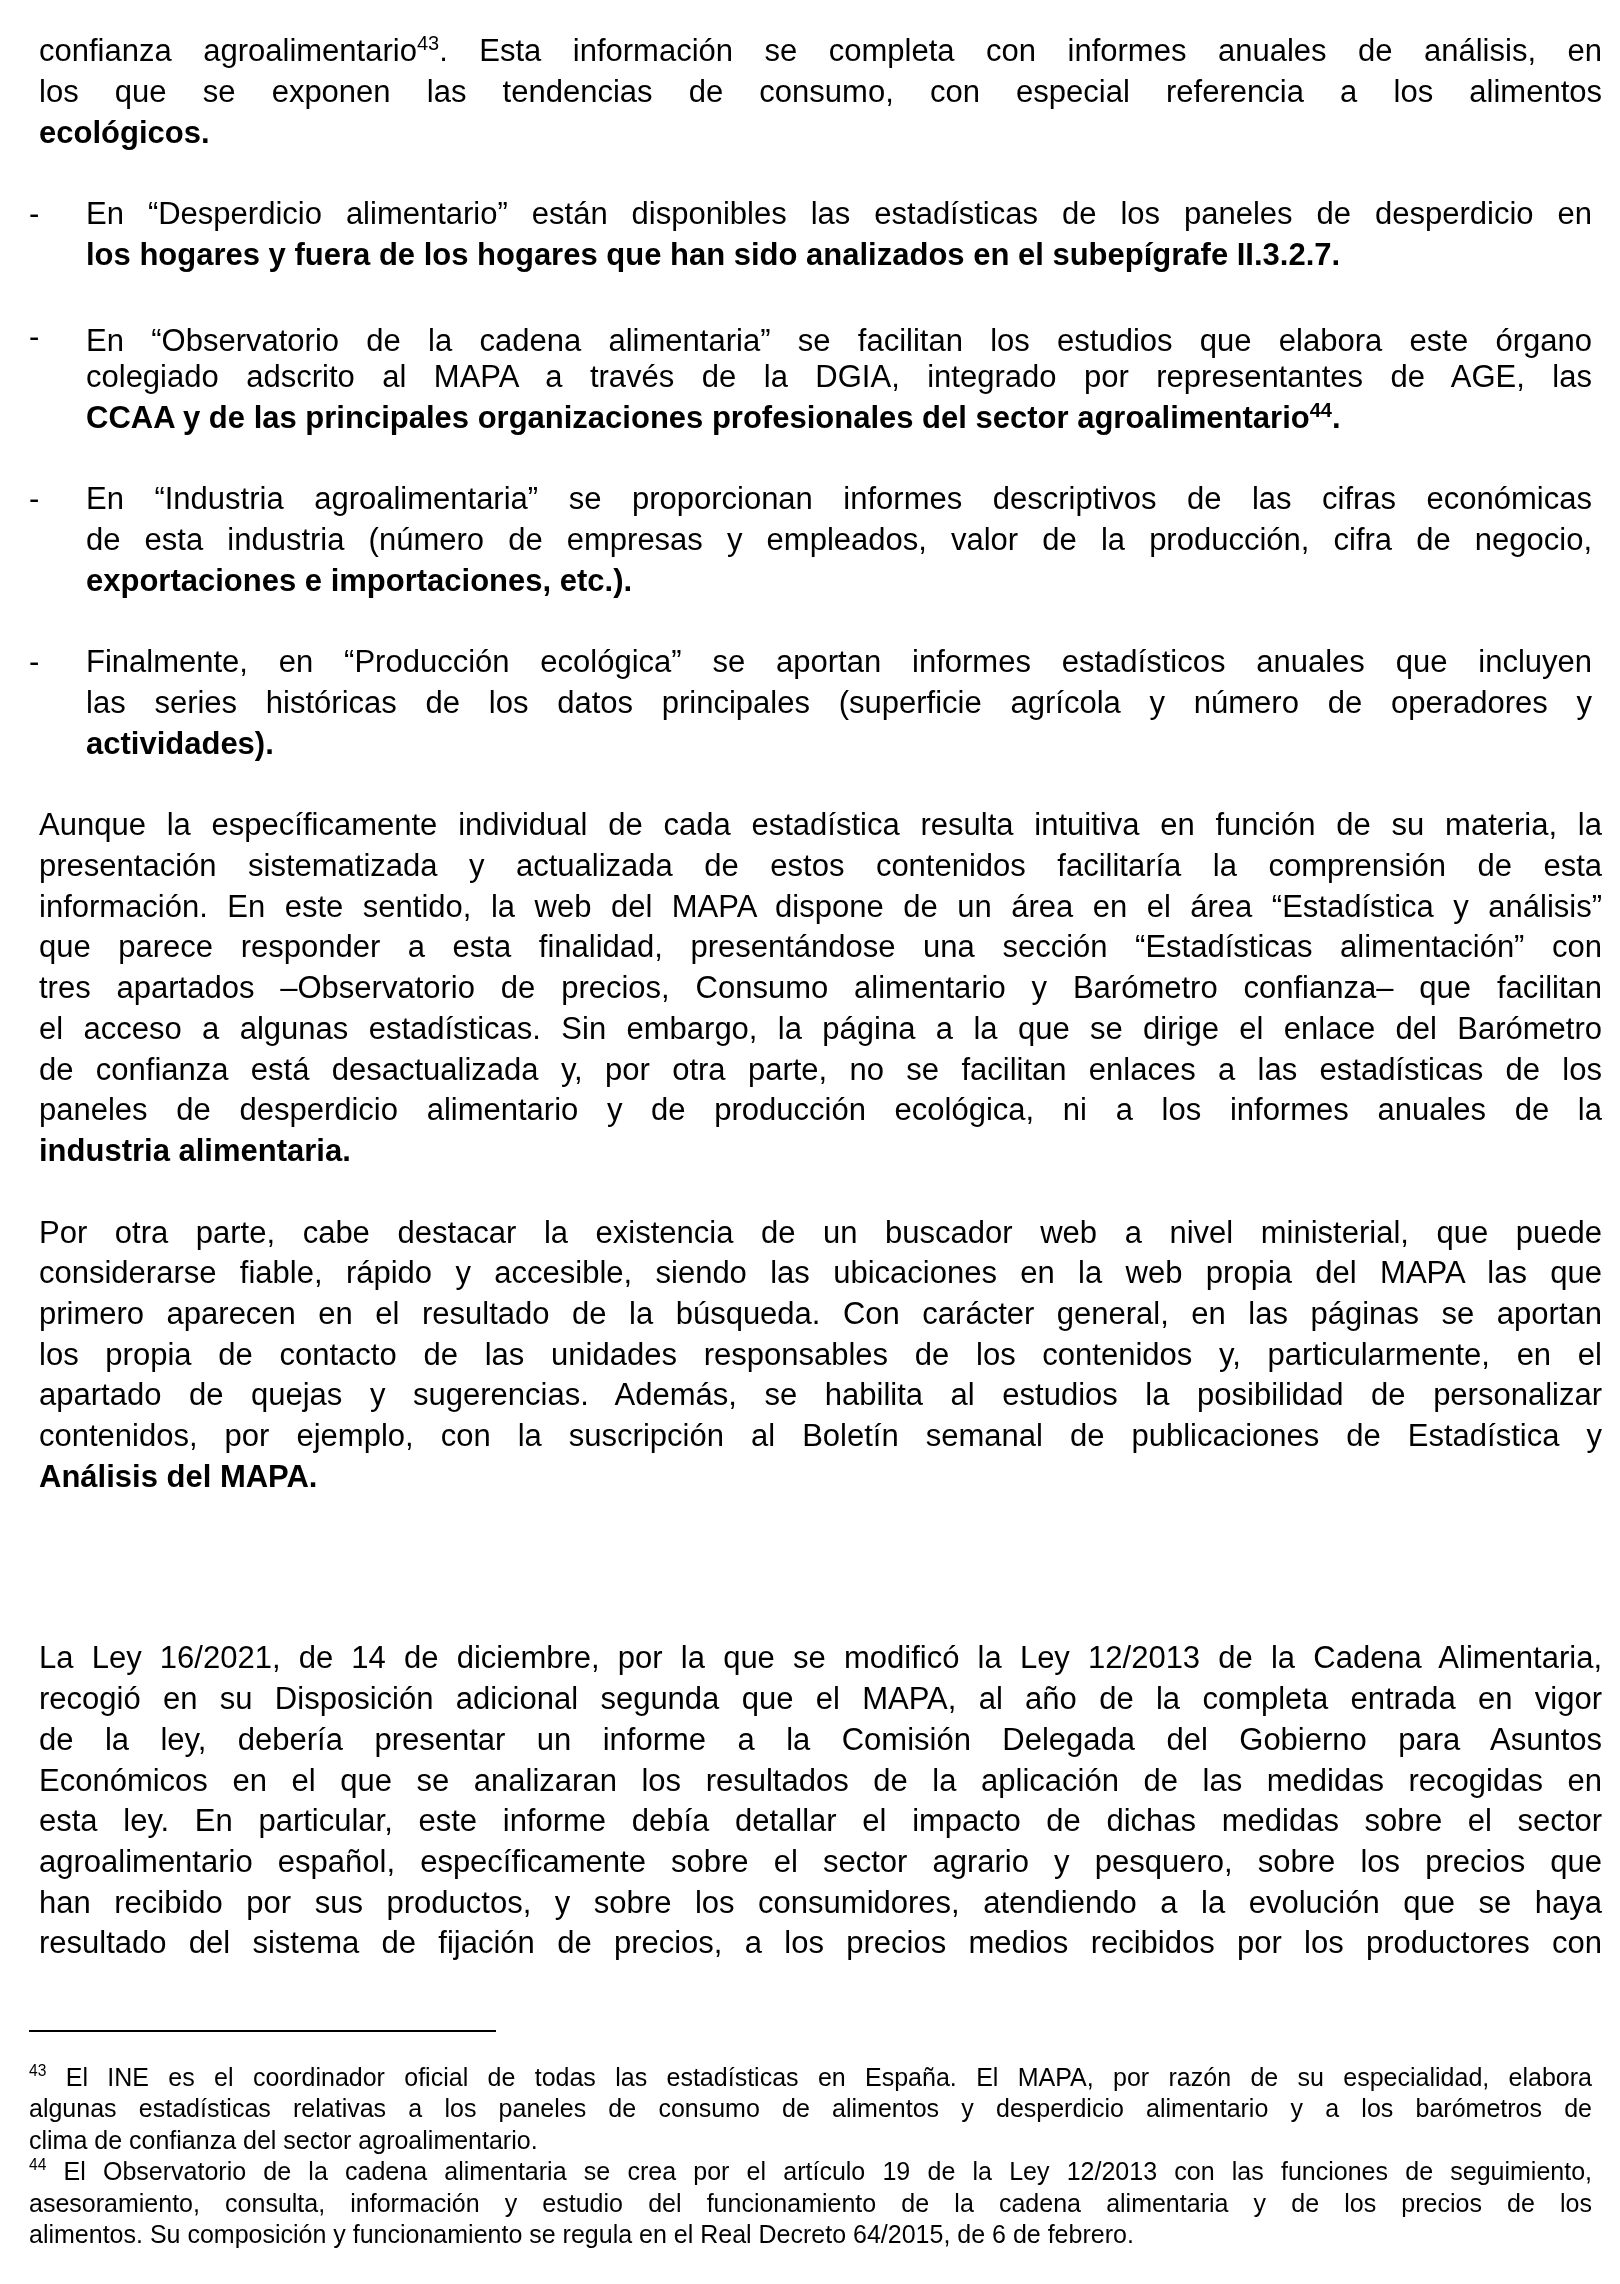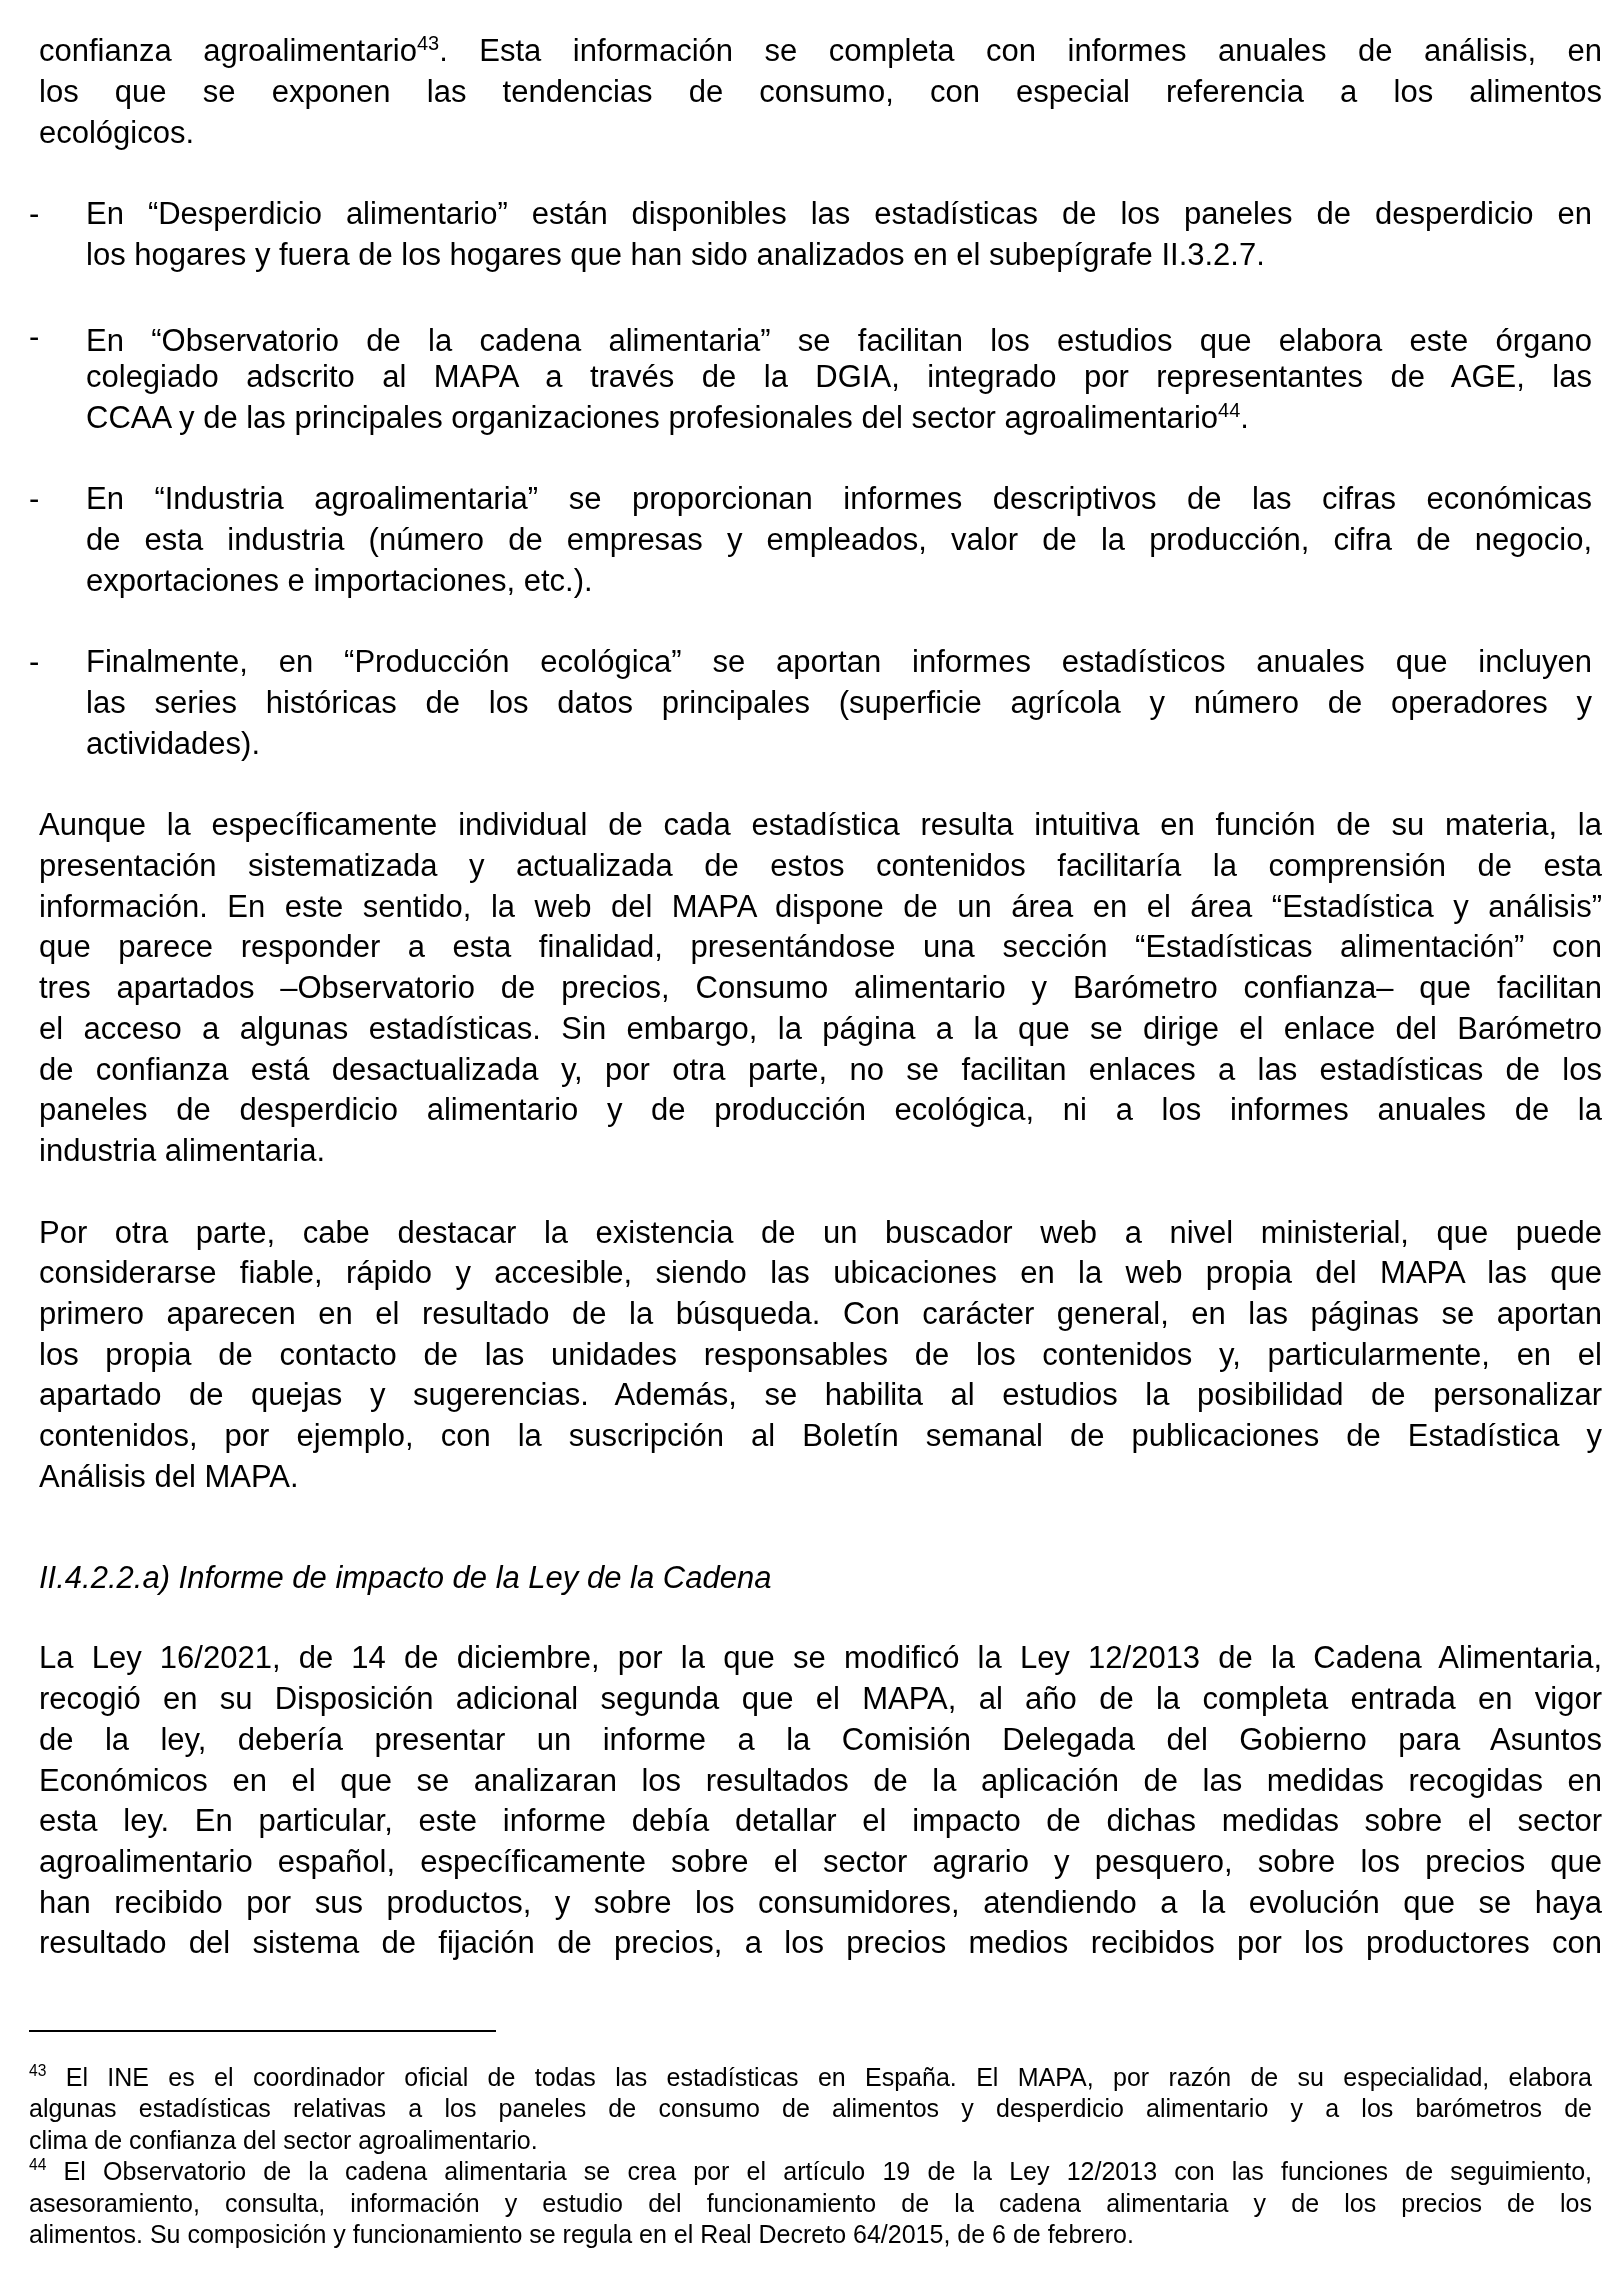--- a/index.html
+++ b/index.html
@@ -6,21 +6,21 @@
   body {
     width: 1621px; height: 2284px; position: relative; overflow: hidden;
     font-family: "Liberation Sans", sans-serif; color: #000000;
   }
   .page { position: absolute; left: 0; top: 0; width: 1621px; height: 2284px; }
   .ln {
     position: absolute; left: 39px; width: 1563px;
     font-size: 31px; line-height: 41px; height: 41px;
     white-space: nowrap; text-align: justify; text-align-last: justify;
   }
-  .ln.last { text-align-last: left; }
+  .ln.last { text-align-last: left; font-weight: bold; }
   .ln.ind { left: 86px; width: 1506px; }
   .dash { position: absolute; left: 29px; font-size: 31px; line-height: 41px; }
   .it { }
   sup.fn { font-size: 20px; line-height: 0; vertical-align: 11.5px; }
   .rule { position: absolute; left: 29px; top: 2030px; width: 467px; height: 1.6px; background: #000; }
   .fl {
     position: absolute; left: 29px; width: 1563px;
     font-size: 25px; line-height: 31px; height: 31px;
     white-space: nowrap; text-align: justify; text-align-last: justify;
   }
@@ -84,21 +84,20 @@
   <div>
     <div class="ln" style="top:1212px">Por otra parte, cabe destacar la existencia de un buscador web a nivel ministerial, que puede</div>
     <div class="ln" style="top:1252px">considerarse fiable, rápido y accesible, siendo las ubicaciones en la web propia del MAPA las que</div>
     <div class="ln" style="top:1293px">primero aparecen en el resultado de la búsqueda. Con carácter general, en las páginas se aportan</div>
     <div class="ln" style="top:1334px">los propia de contacto de las unidades responsables de los contenidos y, particularmente, en el</div>
     <div class="ln" style="top:1374px">apartado de quejas y sugerencias. Además, se habilita al estudios la posibilidad de personalizar</div>
     <div class="ln" style="top:1415px">contenidos, por ejemplo, con la suscripción al Boletín semanal de publicaciones de Estadística y</div>
     <div class="ln last" style="top:1456px">Análisis del MAPA.</div>
   </div>
 
-  <div class="ln last heading" style="top:1557px">II.4.2.2.a) Informe de impacto de la Ley de la Cadena</div>
 
   <div>
     <div class="ln" style="top:1637px">La Ley 16/2021, de 14 de diciembre, por la que se modificó la Ley 12/2013 de la Cadena Alimentaria,</div>
     <div class="ln" style="top:1678px">recogió en su Disposición adicional segunda que el MAPA, al año de la completa entrada en vigor</div>
     <div class="ln" style="top:1719px">de la ley, debería presentar un informe a la Comisión Delegada del Gobierno para Asuntos</div>
     <div class="ln" style="top:1760px">Económicos en el que se analizaran los resultados de la aplicación de las medidas recogidas en</div>
     <div class="ln" style="top:1800px">esta ley. En particular, este informe debía detallar el impacto de dichas medidas sobre el sector</div>
     <div class="ln" style="top:1841px">agroalimentario español, específicamente sobre el sector agrario y pesquero, sobre los precios que</div>
     <div class="ln" style="top:1882px">han recibido por sus productos, y sobre los consumidores, atendiendo a la evolución que se haya</div>
     <div class="ln" style="top:1922px">resultado del sistema de fijación de precios, a los precios medios recibidos por los productores con</div>

